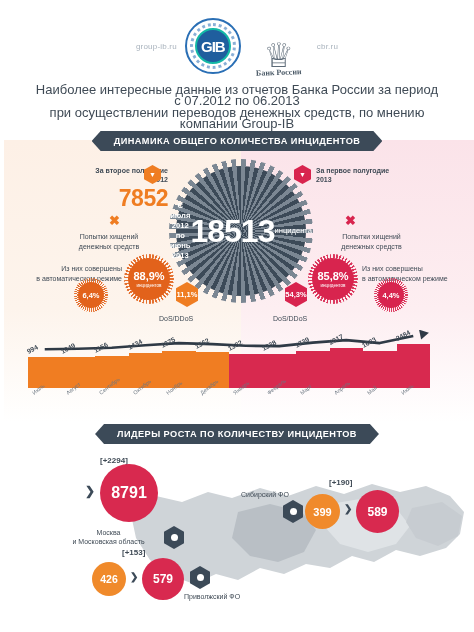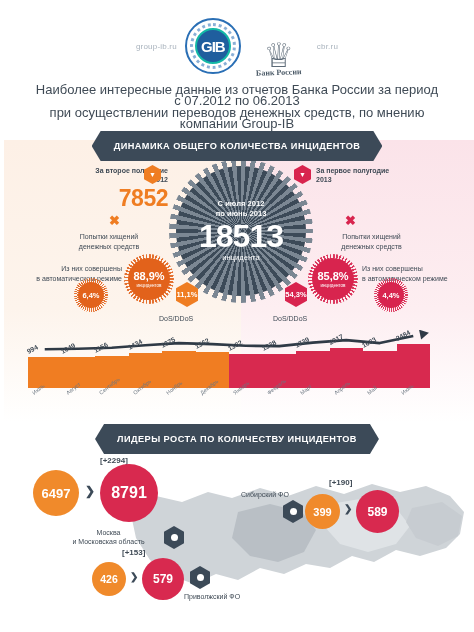--- a/index.html
+++ b/index.html
@@ -44,21 +44,21 @@
     position:absolute; left:34px; top:84px; width:406px;
     text-align:center; font-size:13px; line-height:11.4px; color:#3f4a55;
   }
 
   
   .ribbon-wrap { position:absolute; left:0; width:474px; display:flex;
                  justify-content:center; z-index:6; }
   .ribbon {
     position:relative; background:#3c4a58; color:#fff;
     font-size:9.2px; font-weight:bold; letter-spacing:.45px;
-    padding:15px 22px; height:20px; line-height:10px;
+    padding:5px 22px; height:20px; line-height:10px;
     display:flex; align-items:center;
     clip-path: polygon(0 50%, 9px 0, calc(100% - 9px) 0, 100% 50%, calc(100% - 9px) 100%, 9px 100%);
   }
 
   
   .sec1 { position:absolute; left:4px; top:140px; width:474px; height:282px; }
   .sec1 .half { position:absolute; top:0; width:237px; height:282px; }
   .sec1 .left  { left:0;   background:linear-gradient(180deg,#fdf0e6 0%,#fdf4ec 60%,#ffffff 100%); }
   .sec1 .right { left:237px; background:linear-gradient(180deg,#fbe3e9 0%,#fdeef1 60%,#ffffff 100%); }
 
@@ -79,21 +79,21 @@
 
   .chev { position:absolute; font-size:13px; line-height:10px; font-weight:bold; }
 
   .cap { position:absolute; font-size:7px; line-height:9.6px; color:#3f4a55; }
 
   
   .center-circle {
     position:absolute; left:172px; top:168px; width:130px; height:130px;
     border-radius:50%;
     background:#3c4a58;
-    display:flex; flex-direction:column; align-items:center; justify-content:center;
+    display:flex; flex-direction:row; align-items:center; justify-content:center;
     color:#fff; z-index:5;
   }
   .center-circle::before{
     content:""; position:absolute; left:-7px; top:-7px; right:-7px; bottom:-7px;
     border-radius:50%;
     background:repeating-conic-gradient(#7b8793 0deg 4deg, transparent 4deg 8deg);
     z-index:-1;
   }
   .cc-top { font-size:7.6px; font-weight:bold; line-height:10px; text-align:center; }
   .cc-num { font-size:32px; font-weight:bold; letter-spacing:-1px; line-height:34px; }
@@ -345,23 +345,20 @@
     <svg class="map" viewBox="0 0 354 180">
       <path fill="#cfd4d8" d="M10,58 L36,44 L62,50 L88,40 L112,46 L140,36 L168,44 L196,34 L224,42 L252,32
         L280,40 L306,34 L330,44 L344,60 L340,82 L326,96 L300,104 L276,98 L254,110 L232,104 L210,116
         L186,112 L164,122 L140,116 L118,128 L96,122 L74,132 L52,124 L30,108 L16,86 Z"></path>
       <path fill="#b9bfc5" d="M118,60 L150,52 L182,60 L196,78 L184,100 L158,110 L130,104 L112,86 Z"></path>
       <path fill="#dfe3e6" d="M210,52 L246,46 L276,56 L290,74 L276,92 L248,100 L220,92 L204,74 Z"></path>
       <path fill="#c7ccd1" d="M292,56 L322,50 L342,64 L338,84 L318,94 L296,86 L286,70 Z"></path>
     </svg>
 
     <div class="delta" style="left:100px; top:6px;">[+2294]</div>
-    <div class="circ o-circ" style="left:33px; top:20px; width:46px; height:46px; font-size:13px;">
-      <span>6497</span>
-    </div>
     <div class="arrow-sep" style="left:85px; top:34px;">❯</div>
     <div class="circ r-circ" style="left:100px; top:14px; width:58px; height:58px; font-size:16px;">
       <span>8791</span>
     </div>
     <div class="region-lab" style="left:56px; top:78px; width:105px; text-align:center;">
       <div>Москва</div>
       <div>и Московская область</div>
     </div>
     <div class="hexpin" style="left:164px; top:76px;">
         <i></i>

